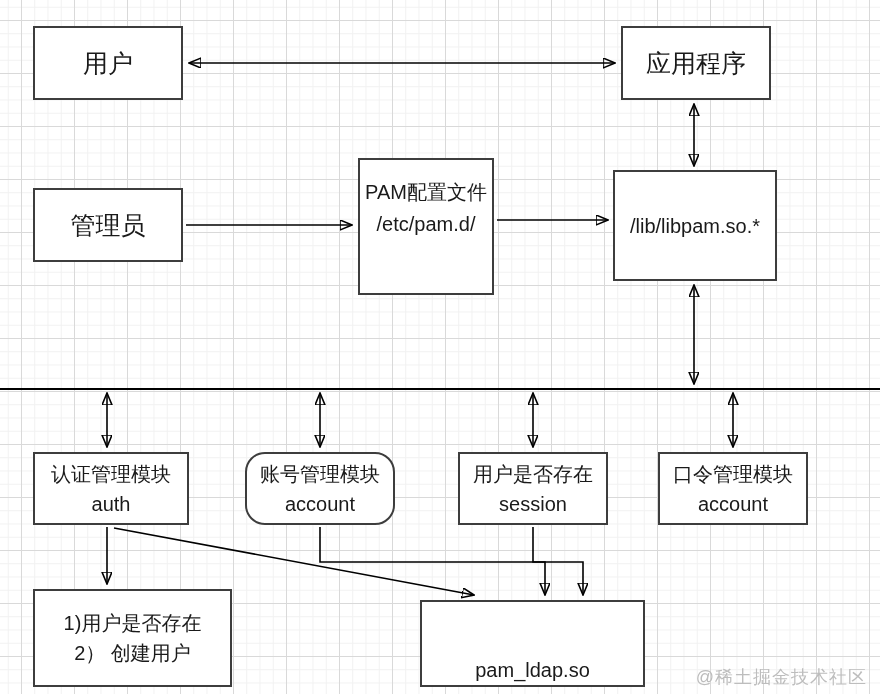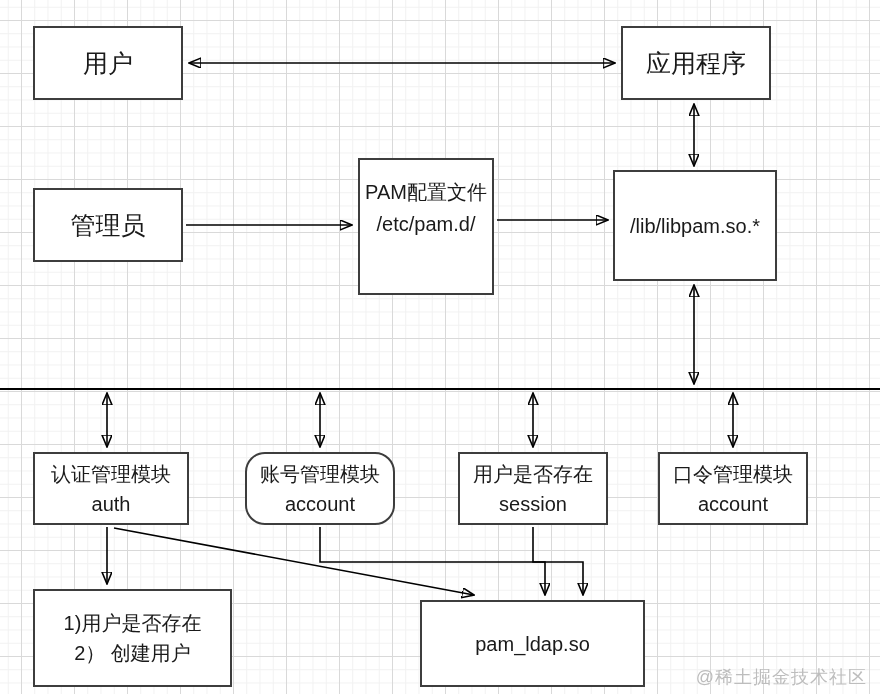--- a/index.html
+++ b/index.html
@@ -32,21 +32,21 @@
   #node-user    {left:33px; top:26px; width:150px;height:74px;}
   #node-app     {left:621px;top:26px; width:150px;height:74px;}
   #node-admin   {left:33px; top:188px;width:150px;height:74px;}
   #node-config  {left:358px;top:158px;width:136px;height:137px;}
   #node-core    {left:613px;top:170px;width:164px;height:111px;}
   #node-auth    {left:33px; top:452px;width:156px;height:73px;}
   #node-account {left:245px;top:452px;width:150px;height:73px;border-radius:20px;}
   #node-session {left:458px;top:452px;width:150px;height:73px;}
   #node-password{left:658px;top:452px;width:150px;height:73px;}
   #node-union   {left:33px; top:589px;width:199px;height:98px;}
-  #node-ldap    {left:420px;top:600px;width:225px;height:87px;}
+  #node-ldap    {left:420px;top:600px;width:225px;height:87px;justify-content:flex-end;}
   #edges{position:absolute;inset:0;z-index:3;pointer-events:none;}
   #edges path{stroke:#000000;stroke-width:1.6;fill:none;}
   #edges path.sep{stroke-width:2;}
   #watermark{
     position:absolute;right:13px;top:665px;z-index:4;
     font-size:18px;color:#bdbdbd;letter-spacing:1px;white-space:nowrap;
   }
 </style>
 </head>
 <body>

